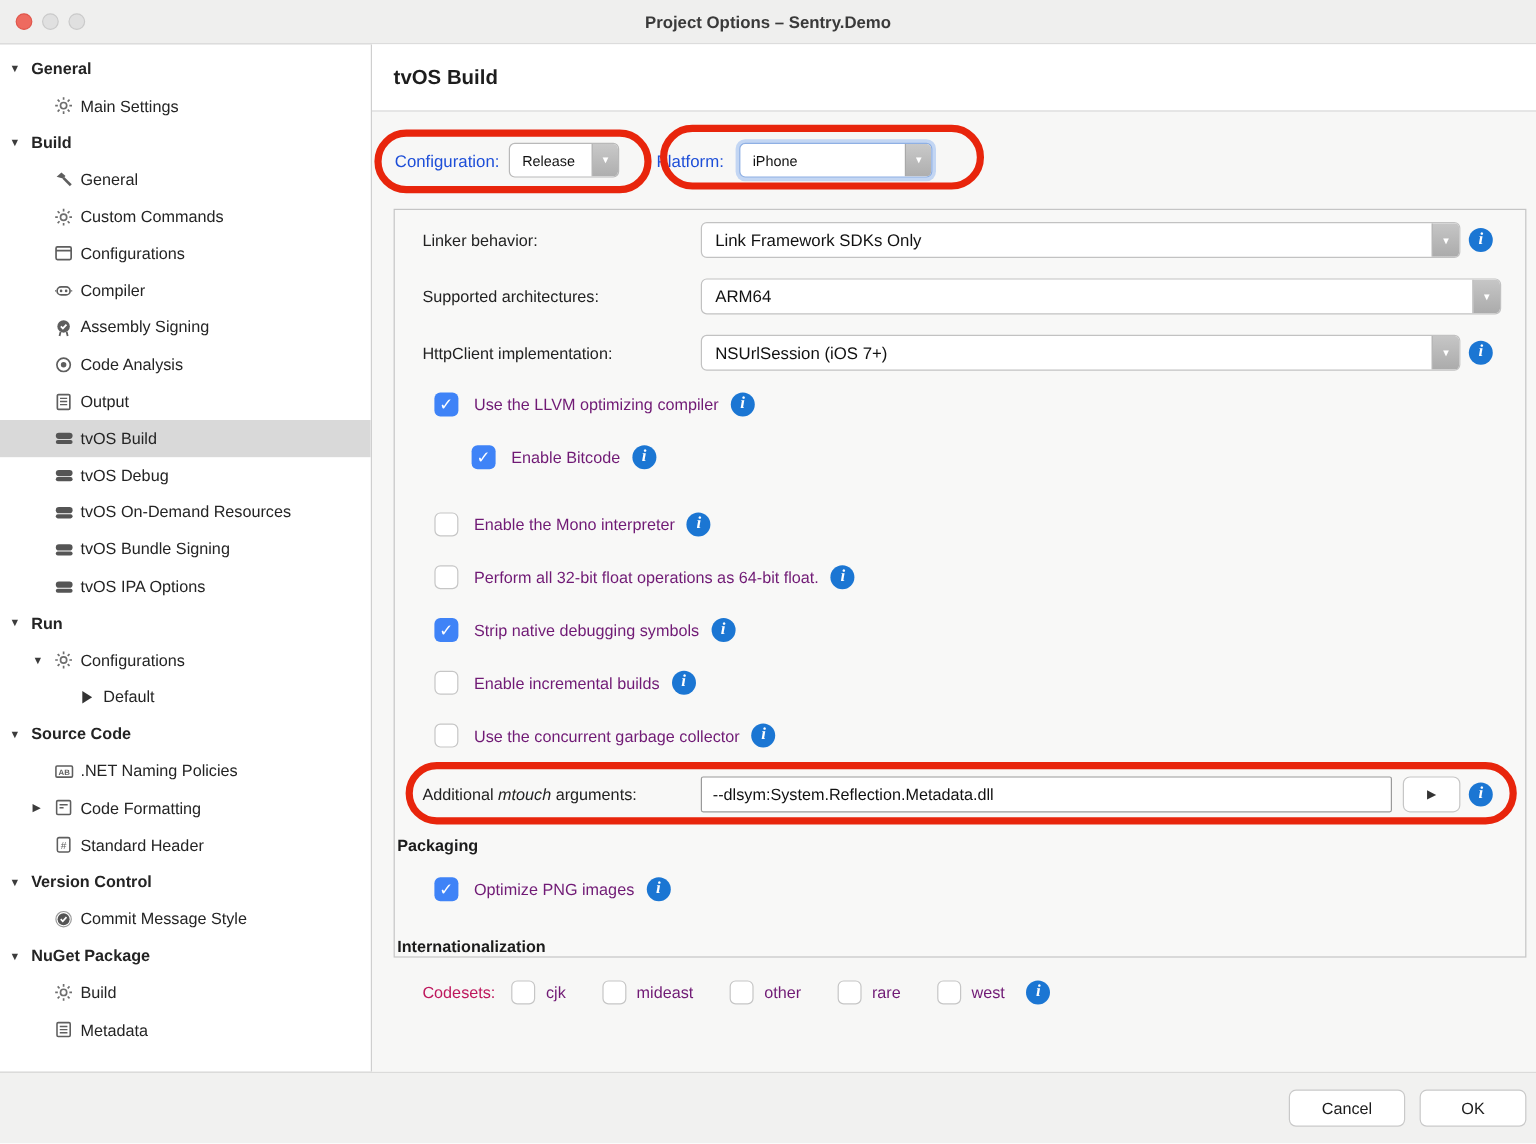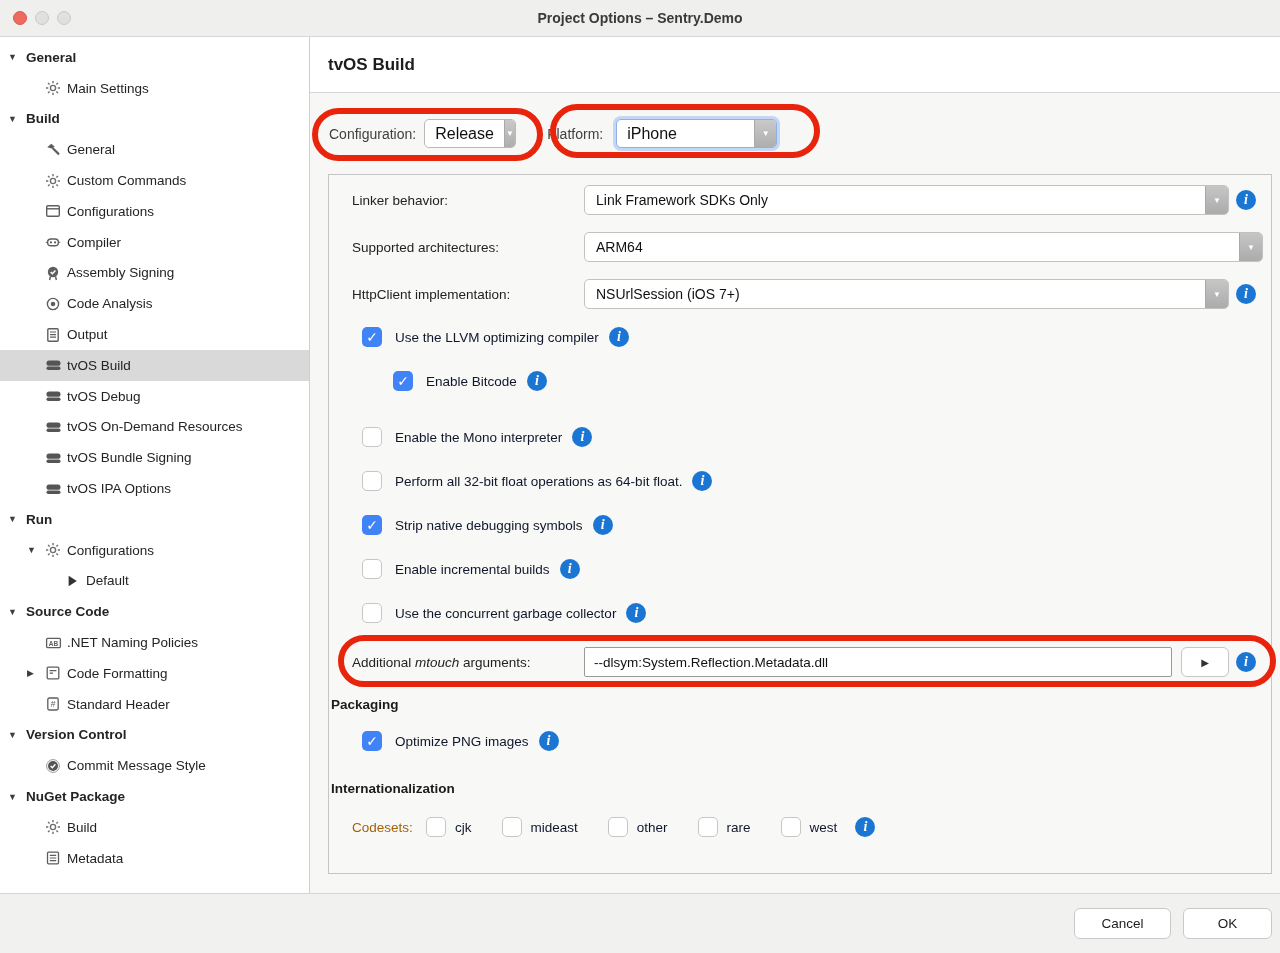--- a/index.html
+++ b/index.html
@@ -39,59 +39,59 @@
   .tree-icon svg{display:block;}
   .side-label{color:#242424;}
 
   
   .main{flex:1;position:relative;background:#f7f7f6;display:flex;flex-direction:column;min-width:0;}
   .main-header{height:56px;flex:0 0 56px;background:#fff;border-bottom:1px solid #d6d6d6;
     display:flex;align-items:center;box-sizing:border-box;}
   .page-title{font-size:17px;font-weight:bold;margin-left:18px;color:#1d1d1d;}
 
   .config-row{height:81px;flex:0 0 81px;position:relative;display:flex;align-items:center;padding-left:19px;box-sizing:border-box;}
-  .cfg-label{font-size:14px;color:#404040;}
+  .cfg-label{font-size:14px;color:#1d4ed8;}
   .combo{display:inline-flex;height:29px;border:1px solid #b9b9b9;border-radius:5px;background:#fff;
     box-sizing:border-box;overflow:hidden;align-items:stretch;}
-  .combo .c-text{display:flex;align-items:center;padding:0 10px;font-size:16px;color:#111;flex:1;}
+  .combo .c-text{display:flex;align-items:center;padding:0 10px;font-size:12px;color:#111;flex:1;}
   .combo .c-arrow{width:21px;background:linear-gradient(#c9c9c9,#aeaeae);border-left:1px solid #a9a9a9;
     display:flex;align-items:center;justify-content:center;color:#fff;font-size:8px;}
   .combo.focused{border:1px solid #8fb0e4;box-shadow:0 0 0 3px #c3d6f3;}
 
   .oval{position:absolute;border:6px solid #e8250c;border-radius:30px;pointer-events:none;box-sizing:border-box;}
 
-  .gbox{margin:0 8px 0 18px;height:700px;border:1px solid #c5c5c5;background:#f8f8f7;
-    box-sizing:border-box;padding:10px 8px 0 2px;}
+  .gbox{margin:0 8px 0 18px;height:624px;border:1px solid #c5c5c5;background:#f8f8f7;
+    box-sizing:border-box;padding:10px 20px 0 2px;}
   .dd-row{height:30px;margin:0 0 17px 21px;display:flex;align-items:center;}
   .dd-label{flex:0 0 232px;font-size:13.5px;color:#222;}
   .dropdown{flex:1;display:flex;height:30px;border:1px solid #c2c2c2;border-radius:5px;background:#fff;
     box-sizing:border-box;overflow:hidden;}
   .dropdown .d-text{flex:1;display:flex;align-items:center;padding:0 11px;font-size:14px;color:#111;}
   .dropdown .d-arrow{width:22px;background:linear-gradient(#c6c6c6,#ababab);border-left:1px solid #a9a9a9;
     display:flex;align-items:center;justify-content:center;color:#fff;font-size:8px;}
   .info-slot{flex:0 0 34px;display:flex;align-items:center;justify-content:center;}
   .info{width:20px;height:20px;border-radius:50%;background:#1b76d3;color:#fff;
     display:inline-flex;align-items:center;justify-content:center;
     font-family:"Liberation Serif","DejaVu Serif",serif;font-style:italic;font-weight:bold;font-size:14px;flex:0 0 20px;}
   .cb-row{height:22px;margin-left:31px;display:flex;align-items:center;gap:13px;}
   .cb{width:20px;height:20px;border-radius:5px;box-sizing:border-box;background:#fff;border:1.5px solid #c6c6c6;
     display:inline-flex;align-items:center;justify-content:center;flex:0 0 20px;}
   .cb.checked{background:#3f83f7;border:none;color:#fff;font-size:14px;font-weight:bold;}
-  .cb-label{font-size:13.5px;color:#0f172a;}
+  .cb-label{font-size:13.5px;color:#701a75;}
 
   .mtouch-row{position:relative;height:32px;margin:4px 0 0 21px;display:flex;align-items:center;}
   .mtouch-label{flex:0 0 232px;font-size:13.5px;color:#222;}
   .mtouch-label em{font-style:italic;}
   .mtouch-input{flex:1;height:30px;box-sizing:border-box;border:1px solid #9a9a9a;border-radius:2px;
     background:#fff;font-family:"Liberation Sans","DejaVu Sans",sans-serif;font-size:13.5px;color:#111;padding:0 9px;}
   .mtouch-btn{flex:0 0 48px;height:30px;margin-left:9px;background:#fff;border:1px solid #c6c6c6;border-radius:6px;
     display:flex;align-items:center;justify-content:center;font-size:10px;color:#333;box-sizing:border-box;}
   .sec-heading{height:20px;font-size:13.5px;font-weight:bold;color:#1c1c1c;display:flex;align-items:center;}
   .codesets-row{height:30px;margin-left:21px;display:flex;align-items:center;}
-  .codesets-label{font-size:13.5px;color:#a16207;width:74px;}
+  .codesets-label{font-size:13.5px;color:#be185d;width:74px;}
   .codeset{display:flex;align-items:center;gap:9px;margin-right:30px;}
 
   
   .footer{height:60px;flex:0 0 60px;background:#f1f1f0;border-top:1px solid #d5d5d5;
     display:flex;align-items:center;justify-content:flex-end;box-sizing:border-box;padding-right:8px;gap:12px;}
   .btn{height:31px;background:#fff;border:1px solid #c9c9c9;border-radius:6px;font-size:13.5px;color:#1c1c1c;
     display:flex;align-items:center;justify-content:center;box-sizing:border-box;
     font-family:"Liberation Sans","DejaVu Sans",sans-serif;}
   .btn.cancel{width:97px;}
   .btn.ok{width:89px;}

